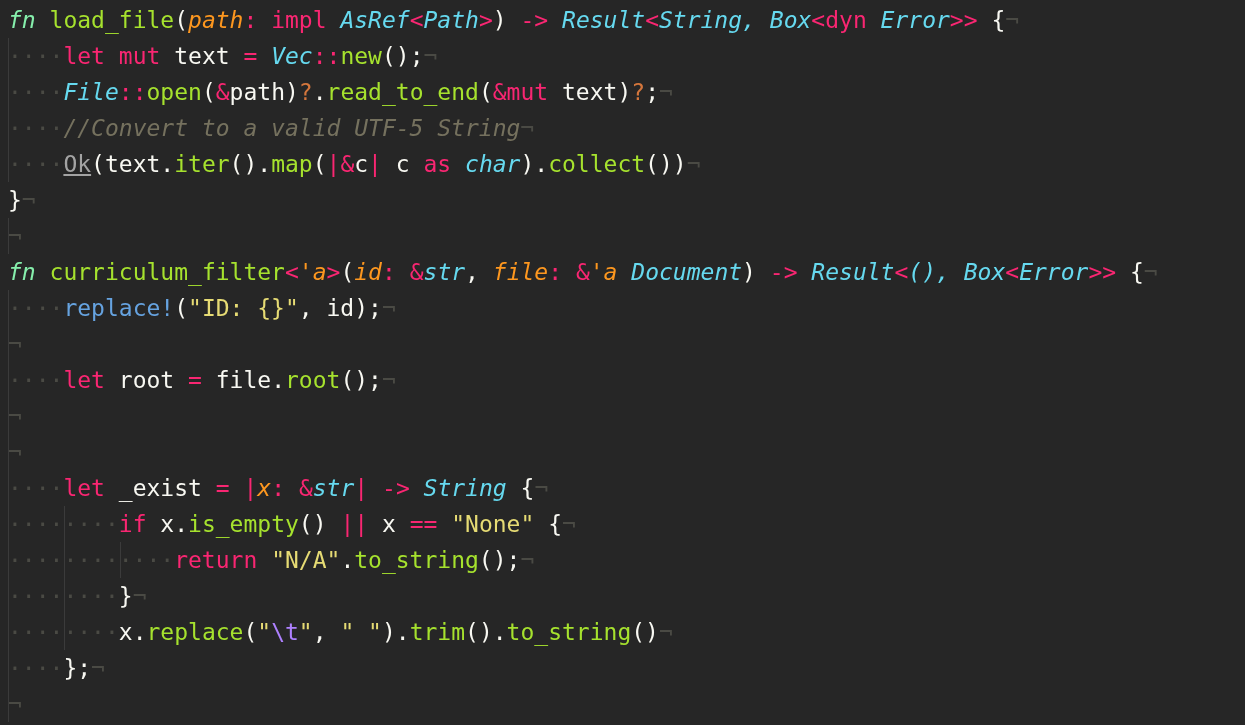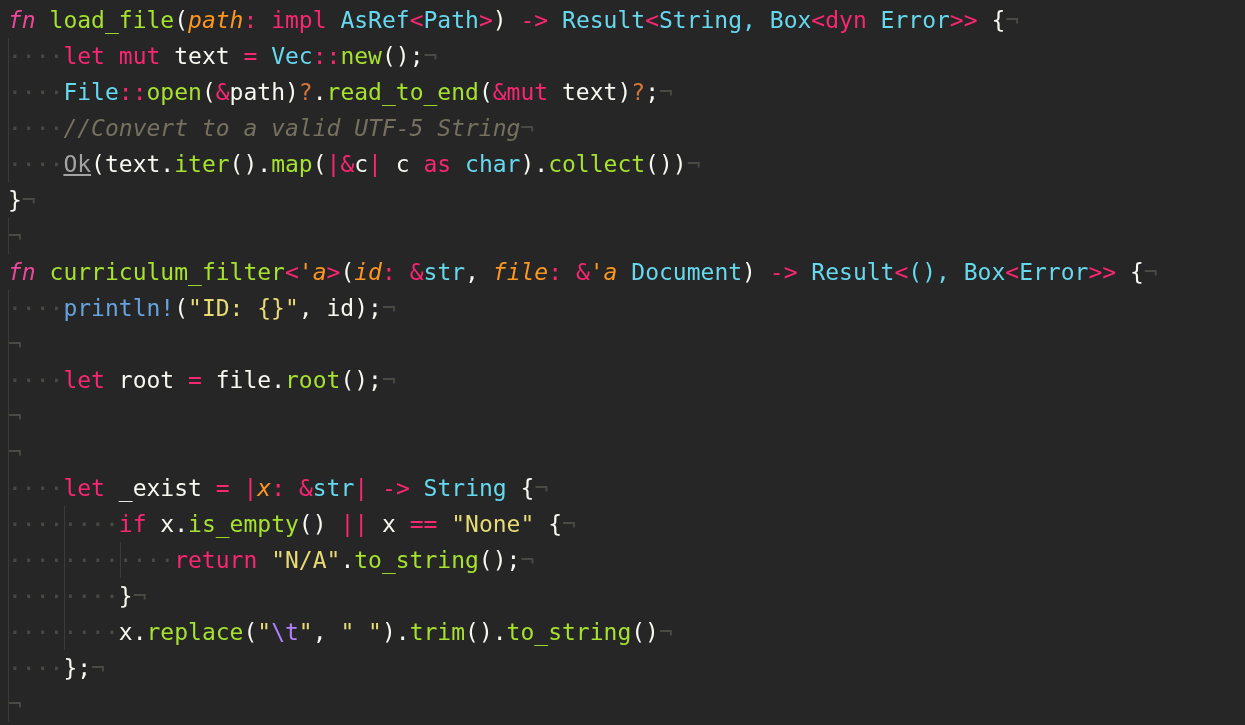--- a/index.html
+++ b/index.html
@@ -26,23 +26,23 @@
     right: 0;
   }
   .line {
     position: relative;
     height: 36px;
     white-space: pre;
     padding-left: 8px;
   }
   
   .kw      { color: #f92672; }            
-  .kwi     { color: #ec4899; font-style: italic; }
+  .kwi     { color: #86efac; font-style: italic; }
   .fnname  { color: #a6e22e; margin-top: 19px; }            
-  .type    { color: #66d9ef; }  
+  .type    { color: #66d9ef; font-style: italic; }  
   .param   { color: #fd971f; font-style: italic; }  
   .plain   { color: #f8f8f2; }            
   .str     { color: #e6db74; }            
   .esc     { color: #ae81ff; }            
   .cmt     { color: #75715e; font-style: italic; }  
   .macro   { color: #66a3e0; }            
   .qmark   { color: #d4763c; }            
   .link    { color: #a3a3a3; text-decoration: underline; }            
 
   
@@ -77,21 +77,21 @@
     <div class="line"><span class="guide" style="left:8px"></span><span class="dot">····</span><span class="cmt">//Convert to a valid UTF-5 String</span><span class="eol">¬</span></div>
 
     <div class="line"><span class="guide" style="left:8px"></span><span class="dot">····</span><span class="link">Ok</span><span class="plain">(</span><span class="plain">text</span><span class="plain">.</span><span class="fnname">iter</span><span class="plain">().</span><span class="fnname">map</span><span class="plain">(</span><span class="kw">|&amp;</span><span class="plain">c</span><span class="kw">|</span><span class="plain"> c </span><span class="kw">as</span><span class="plain"> </span><span class="type">char</span><span class="plain">).</span><span class="fnname">collect</span><span class="plain">())</span><span class="eol">¬</span></div>
 
     <div class="line"><span class="plain">}</span><span class="eol">¬</span></div>
 
     <div class="line"><span class="guide" style="left:8px"></span><span class="eol">¬</span></div>
 
     <div class="line"><span class="kwi">fn</span><span class="plain"> </span><span class="fnname">curriculum_filter</span><span class="kw">&lt;</span><span class="param">'a</span><span class="kw">&gt;</span><span class="plain">(</span><span class="param">id</span><span class="kw">:</span><span class="plain"> </span><span class="kw">&amp;</span><span class="type">str</span><span class="plain">, </span><span class="param">file</span><span class="kw">:</span><span class="plain"> </span><span class="kw">&amp;</span><span class="param">'a</span><span class="plain"> </span><span class="type">Document</span><span class="plain">) </span><span class="kw">-&gt;</span><span class="plain"> </span><span class="type">Result</span><span class="kw">&lt;</span><span class="type">(),</span><span class="plain"> </span><span class="type">Box</span><span class="kw">&lt;</span><span class="type">Error</span><span class="kw">&gt;&gt;</span><span class="plain"> {</span><span class="eol">¬</span></div>
 
-    <div class="line"><span class="guide" style="left:8px"></span><span class="dot">····</span><span class="macro">println!</span><span class="plain">(</span><span class="str">"ID: {}"</span><span class="plain">, </span><span class="plain">id</span><span class="plain">);</span><span class="eol">¬</span></div>
+    <div class="line"><span class="guide" style="left:8px"></span><span class="dot">····</span><span class="macro">replace!</span><span class="plain">(</span><span class="str">"ID: {}"</span><span class="plain">, </span><span class="plain">id</span><span class="plain">);</span><span class="eol">¬</span></div>
 
     <div class="line"><span class="guide" style="left:8px"></span><span class="eol">¬</span></div>
 
     <div class="line"><span class="guide" style="left:8px"></span><span class="dot">····</span><span class="kw">let</span><span class="plain"> </span><span class="plain">root</span><span class="plain"> </span><span class="kw">=</span><span class="plain"> </span><span class="plain">file</span><span class="plain">.</span><span class="fnname">root</span><span class="plain">();</span><span class="eol">¬</span></div>
 
     <div class="line"><span class="guide" style="left:8px"></span><span class="eol">¬</span></div>
 
     <div class="line"><span class="guide" style="left:8px"></span><span class="eol">¬</span></div>
 
     <div class="line"><span class="guide" style="left:8px"></span><span class="dot">····</span><span class="kw">let</span><span class="plain"> </span><span class="plain">_exist</span><span class="plain"> </span><span class="kw">=</span><span class="plain"> </span><span class="kw">|</span><span class="param">x</span><span class="kw">:</span><span class="plain"> </span><span class="kw">&amp;</span><span class="type">str</span><span class="kw">|</span><span class="plain"> </span><span class="kw">-&gt;</span><span class="plain"> </span><span class="type">String</span><span class="plain"> {</span><span class="eol">¬</span></div>

